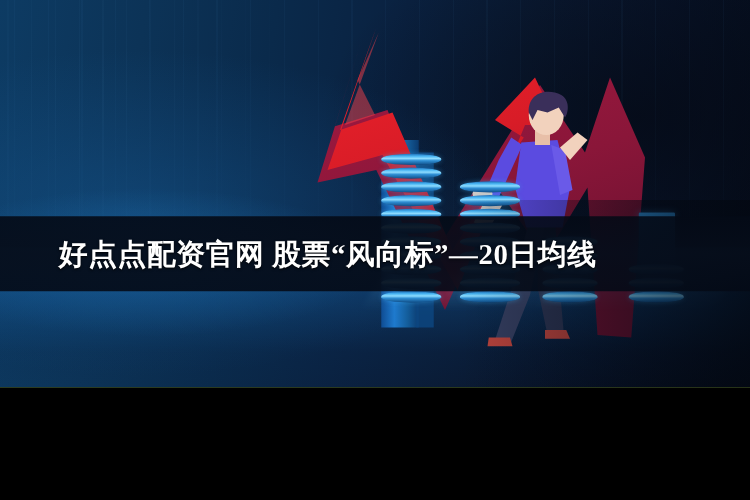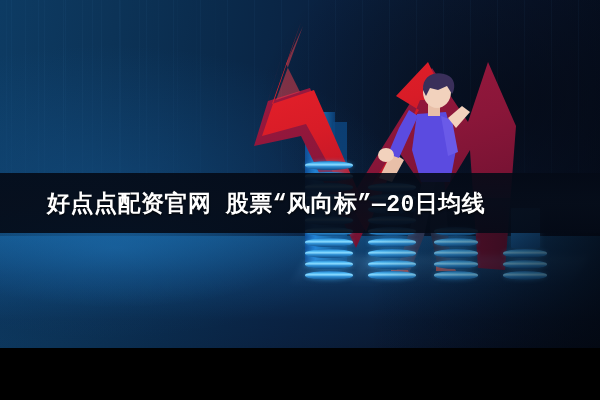--- a/index.html
+++ b/index.html
@@ -1,18 +1,18 @@
 <!DOCTYPE html>
 <html><head>
 <meta charset="utf-8">
 <style>
   html,body{margin:0;padding:0;background:#000;}
   #stage{
-    position:relative;width:600px;height:348px;overflow:hidden;
-    font-family:Liberation Mono, monospace;
+    position:relative;width:600px;height:310px;overflow:hidden;
+    font-family:Liberation Serif, serif;
     background:#bef264;
   }
 
   
   .bg-base{
     position:absolute;inset:0;
     background:linear-gradient(100deg,#0d3b63 0%,#0c3357 18%,#0a2a4b 34%,#0a2140 50%,#0a1a33 66%,#08142a 80%,#060f20 92%,#050b18 100%);
   }
   .bg-vign{
     position:absolute;inset:0;

